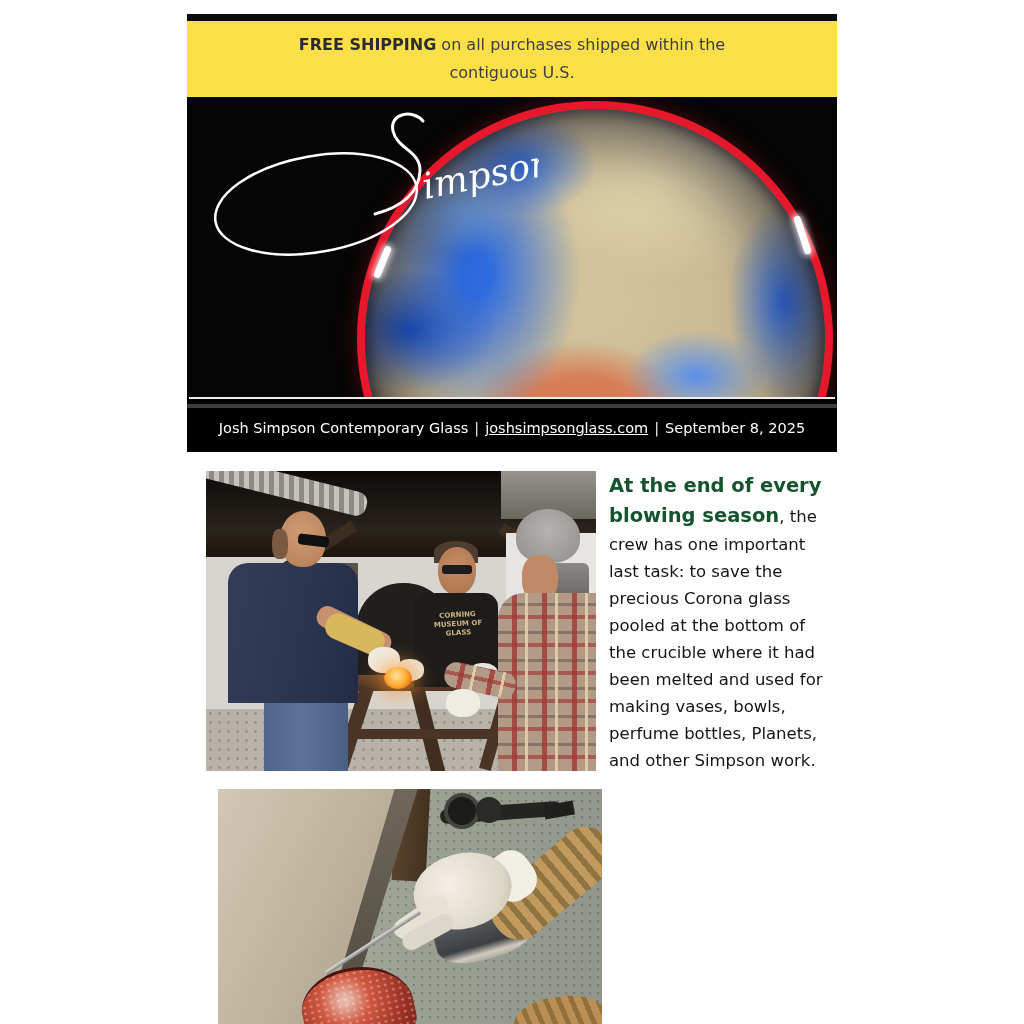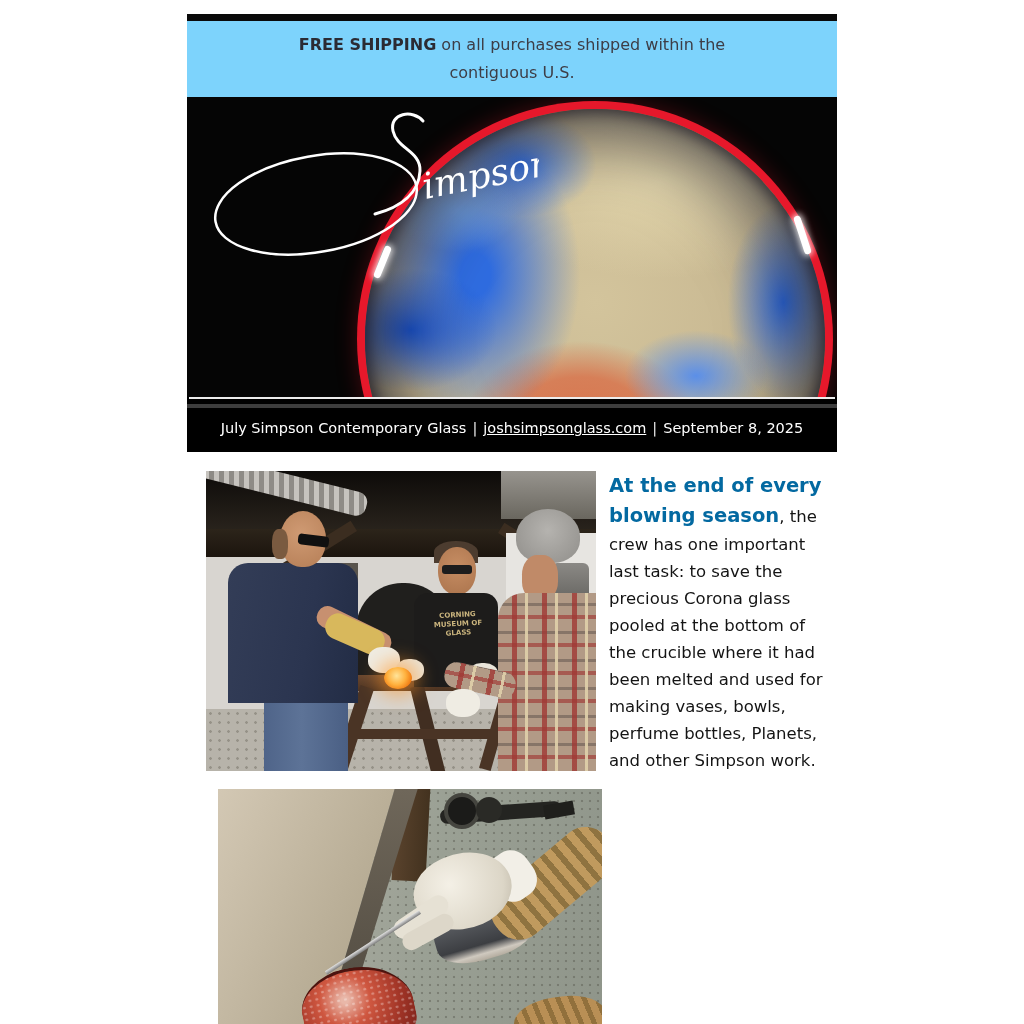--- a/index.html
+++ b/index.html
@@ -2,21 +2,21 @@
 <html><head>
 <meta charset="utf-8">
 <style>
   html,body{margin:0;padding:0;background:#ffffff;}
   .page{width:1024px;height:1024px;margin:0 auto;overflow:hidden;background:#ffffff;
         font-family:"DejaVu Sans",sans-serif;}
   .email{width:650px;margin:0 auto;padding-top:14px;}
 
   
   .topbar{height:7px;background:#0a0a0a;}
-  .banner{background:#7dd3fc;text-align:center;color:#3d3d46;font-size:16px;line-height:28px;
+  .banner{background:#fde047;text-align:center;color:#3d3d46;font-size:16px;line-height:28px;
           padding:10px 0;}
   .banner-inner{max-width:480px;margin:0 auto;}
   .banner b{color:#2b2b33;}
 
   
   .masthead{background:#000;}
   .artwork{position:relative;height:300px;background:#050505;overflow:hidden;}
   .planet{position:absolute;left:178px;top:12px;width:460px;height:460px;border-radius:50%;
     background:
       radial-gradient(ellipse 90px 60px at 20% 22%, rgba(130,190,255,.45), transparent 70%),
@@ -41,21 +41,21 @@
   .div-gap{height:5px;background:#000;}
   .div-gray{height:4px;background:#3d3d3d;}
   .infobar{background:#000;color:#fff;text-align:center;font-size:14.5px;padding:12px 0 16px;}
   .infobar .sep{margin:0 6px;color:#e9e9e9;}
   .infobar a{color:#fff;text-decoration:underline;cursor:pointer;}
 
   
   .content{display:flex;background:#fff;padding:19px 14px 0 19px;}
   .photos{width:403px;flex:none;}
   .textcol{flex:1;color:#141414;font-size:16.5px;line-height:27px;}
-  .lead{font-size:19.5px;line-height:30px;font-weight:bold;color:#0369a1;}
+  .lead{font-size:19.5px;line-height:30px;font-weight:bold;color:#14532d;}
   .textcol p{margin:0 0 16px 0;}
 
   
   .p1{position:relative;width:390px;height:300px;overflow:hidden;background:#d8d5d0;}
   .p1 *{position:absolute;}
   .p1-ceiling{left:0;top:0;width:390px;height:62px;background:linear-gradient(#0d0b09,#2a241d);}
   .p1-duct{left:-12px;top:2px;width:175px;height:24px;transform:rotate(14deg);
            background:repeating-linear-gradient(75deg,#c6c3be 0 5px,#8e8b86 5px 10px);border-radius:10px;}
   .p1-panel{left:295px;top:0;width:95px;height:48px;background:linear-gradient(#97948e,#6a675f);}
   .p1-beam{left:0;top:58px;width:390px;height:28px;background:linear-gradient(#2c241a,#1c150e);}
@@ -159,21 +159,21 @@
         <svg class="sig" width="330" height="250" viewBox="0 0 330 250">
           <path d="M 214 10 C 204 -2 180 2 184 20 C 188 38 212 40 211 60 C 210 82 192 96 166 103" fill="none" stroke="#ffffff" stroke-width="3" stroke-linecap="round"></path>
           <ellipse cx="107" cy="93" rx="102" ry="48" transform="rotate(-10 107 93)" fill="none" stroke="#ffffff" stroke-width="2.5"></ellipse>
           <text x="216" y="88" transform="rotate(-11 216 88)" font-size="36" font-style="italic" font-family="'DejaVu Serif', serif" fill="#ffffff">impson</text>
         </svg>
       </div>
       <div class="div-white"></div>
       <div class="div-gap"></div>
       <div class="div-gray"></div>
       <div class="infobar">
-        <span>July Simpson Contemporary Glass</span><span class="sep">|</span><a>joshsimpsonglass.com</a><span class="sep">|</span><span>September 8, 2025</span>
+        <span>Josh Simpson Contemporary Glass</span><span class="sep">|</span><a>joshsimpsonglass.com</a><span class="sep">|</span><span>September 8, 2025</span>
       </div>
     </div>
 
     <div class="content">
       <div class="photos">
 
         <div class="p1">
           <div class="p1-ceiling"></div>
           <div class="p1-duct"></div>
           <div class="p1-panel"></div>

